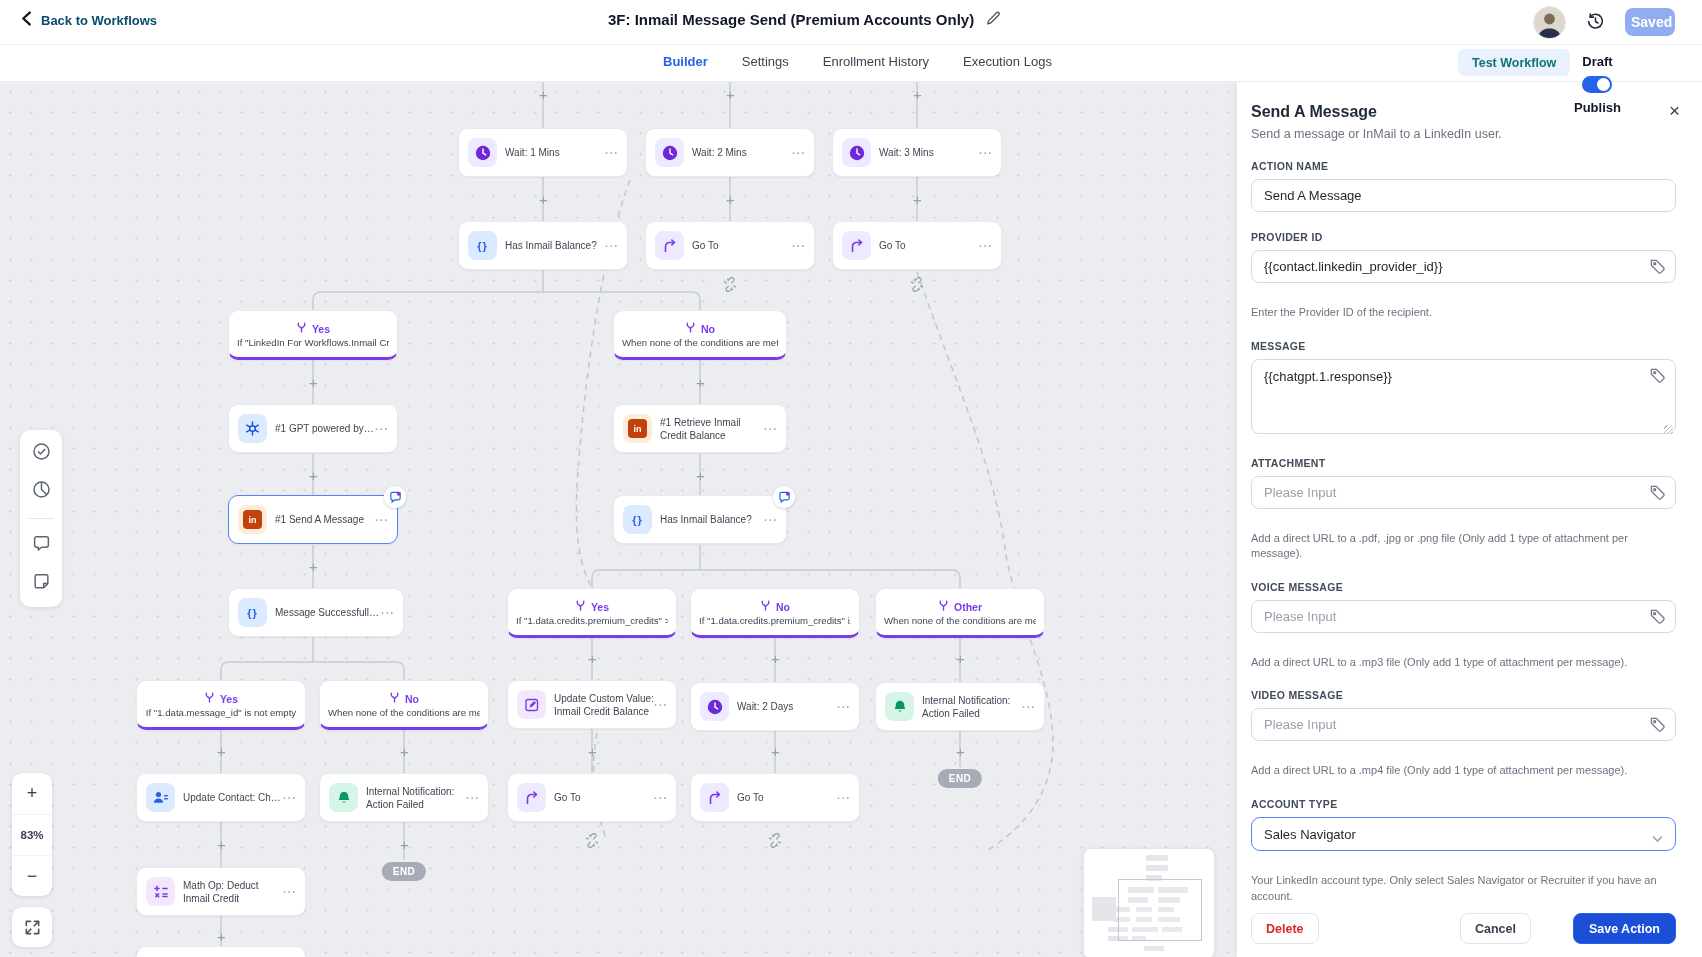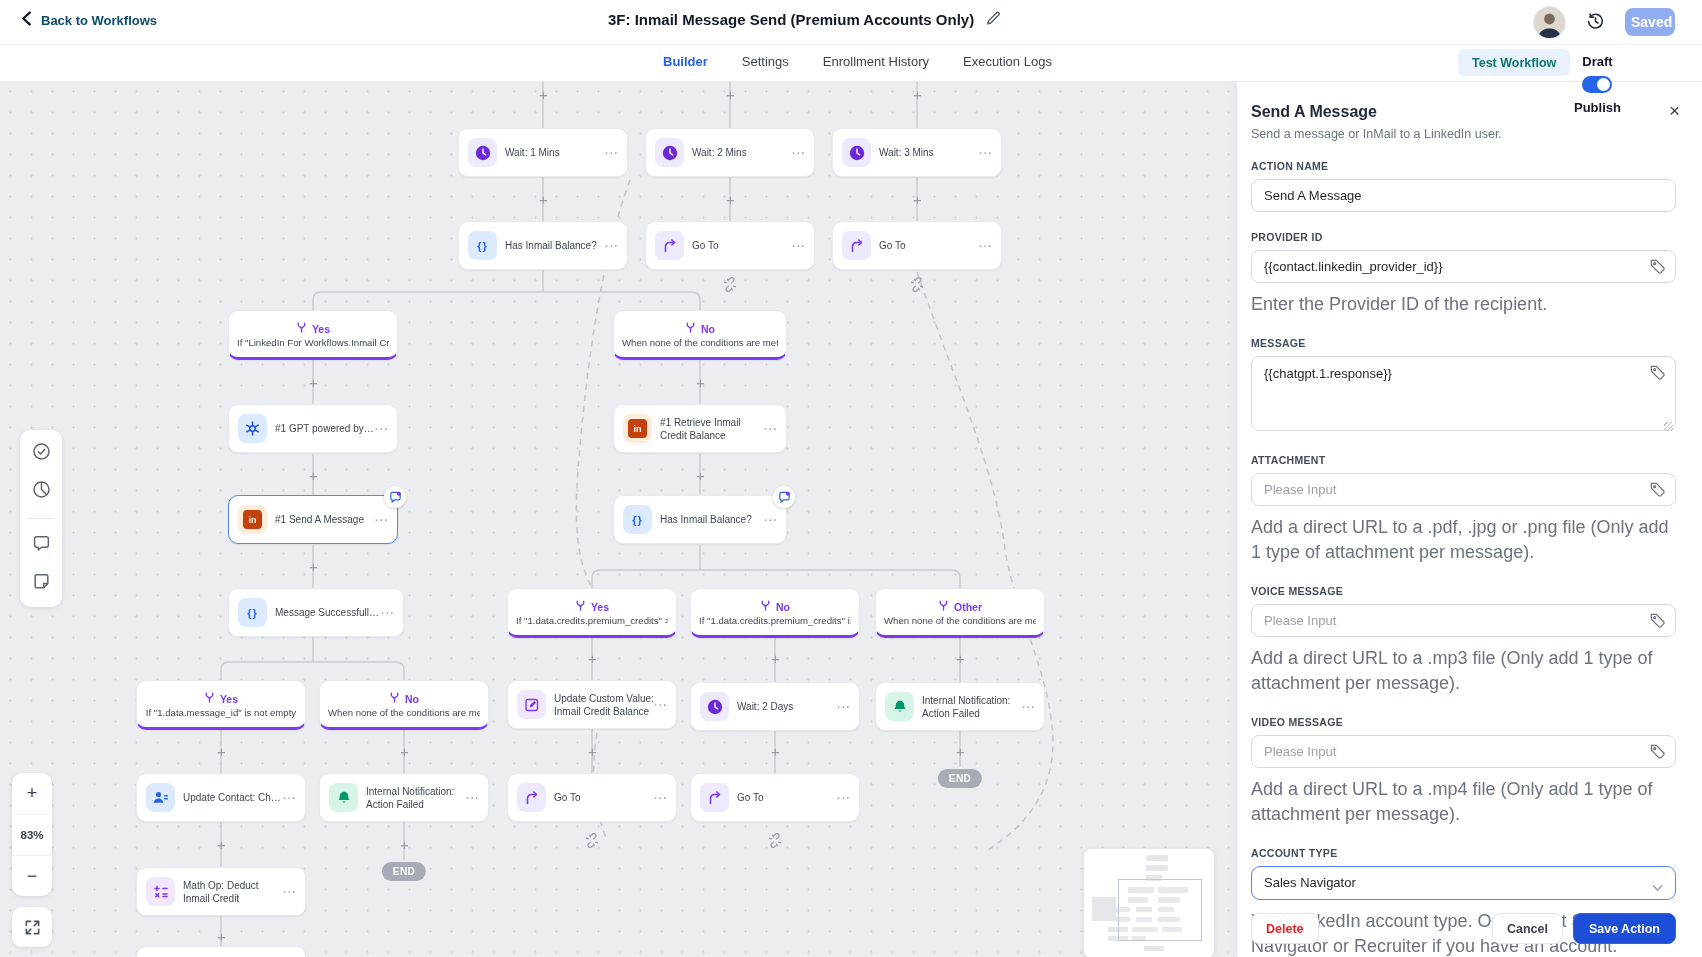--- a/index.html
+++ b/index.html
@@ -84,27 +84,27 @@
   .p-sub{font-size:12.5px;color:#6b7280;margin-top:6px;}
   .p-close{position:absolute;right:22px;top:22px;font-size:19px;color:#374151;line-height:16px;cursor:pointer;}
   .f-label{font-size:10.5px;font-weight:700;color:#414b5a;letter-spacing:.3px;margin:19px 0 7px;}
   .f-input{position:relative;}
   .f-input input,.f-input textarea{width:100%;box-sizing:border-box;border:1px solid #d7dade;
     border-radius:8px;font-size:13px;color:#1f2328;padding:0 34px 0 12px;height:33px;
     font-family:inherit;outline:none;background:#fff;}
   .f-input textarea{height:75px;padding:9px 34px 9px 12px;resize:none;}
   .f-input input::placeholder{color:#9aa1ab;}
   .tagic{position:absolute;right:10px;top:8px;cursor:pointer;}
-  .f-help{font-size:18px;color:#6b7280;line-height:1.42;margin-top:9px;}
+  .f-help{font-size:11px;color:#6b7280;line-height:1.42;margin-top:22px;}
   .resize{position:absolute;right:3px;bottom:4px;width:9px;height:9px;
     background:repeating-linear-gradient(135deg,transparent,transparent 2px,#b9bec6 2px,#b9bec6 3px);}
   .selectbox{position:relative;border:1.6px solid #4f86f7;border-radius:9px;height:34px;
     display:flex;align-items:center;padding:0 12px;font-size:13px;color:#1f2328;cursor:pointer;box-sizing:border-box;}
   .selectbox .chev{position:absolute;right:12px;top:13px;}
-  .p-footer{position:absolute;left:14px;right:26px;bottom:13px;display:flex;align-items:center;}
+  .p-footer{position:absolute;left:14px;right:26px;bottom:13px;display:flex;align-items:center;gap:32px;}
   .btn{height:31px;border-radius:8px;font-size:12.5px;font-weight:600;border:1px solid #e2e4e8;
     background:#fff;padding:0 14px;cursor:pointer;font-family:inherit;}
   .btn-delete{color:#dc2626;}
   .btn-cancel{color:#374151;margin-left:auto;}
   .btn-save{background:#1d4ed8;border-color:#2563eb;color:#fff;margin-left:10px;padding:0 15px;}
 </style>
 </head>
 <body>
 
 <div class="topbar">

